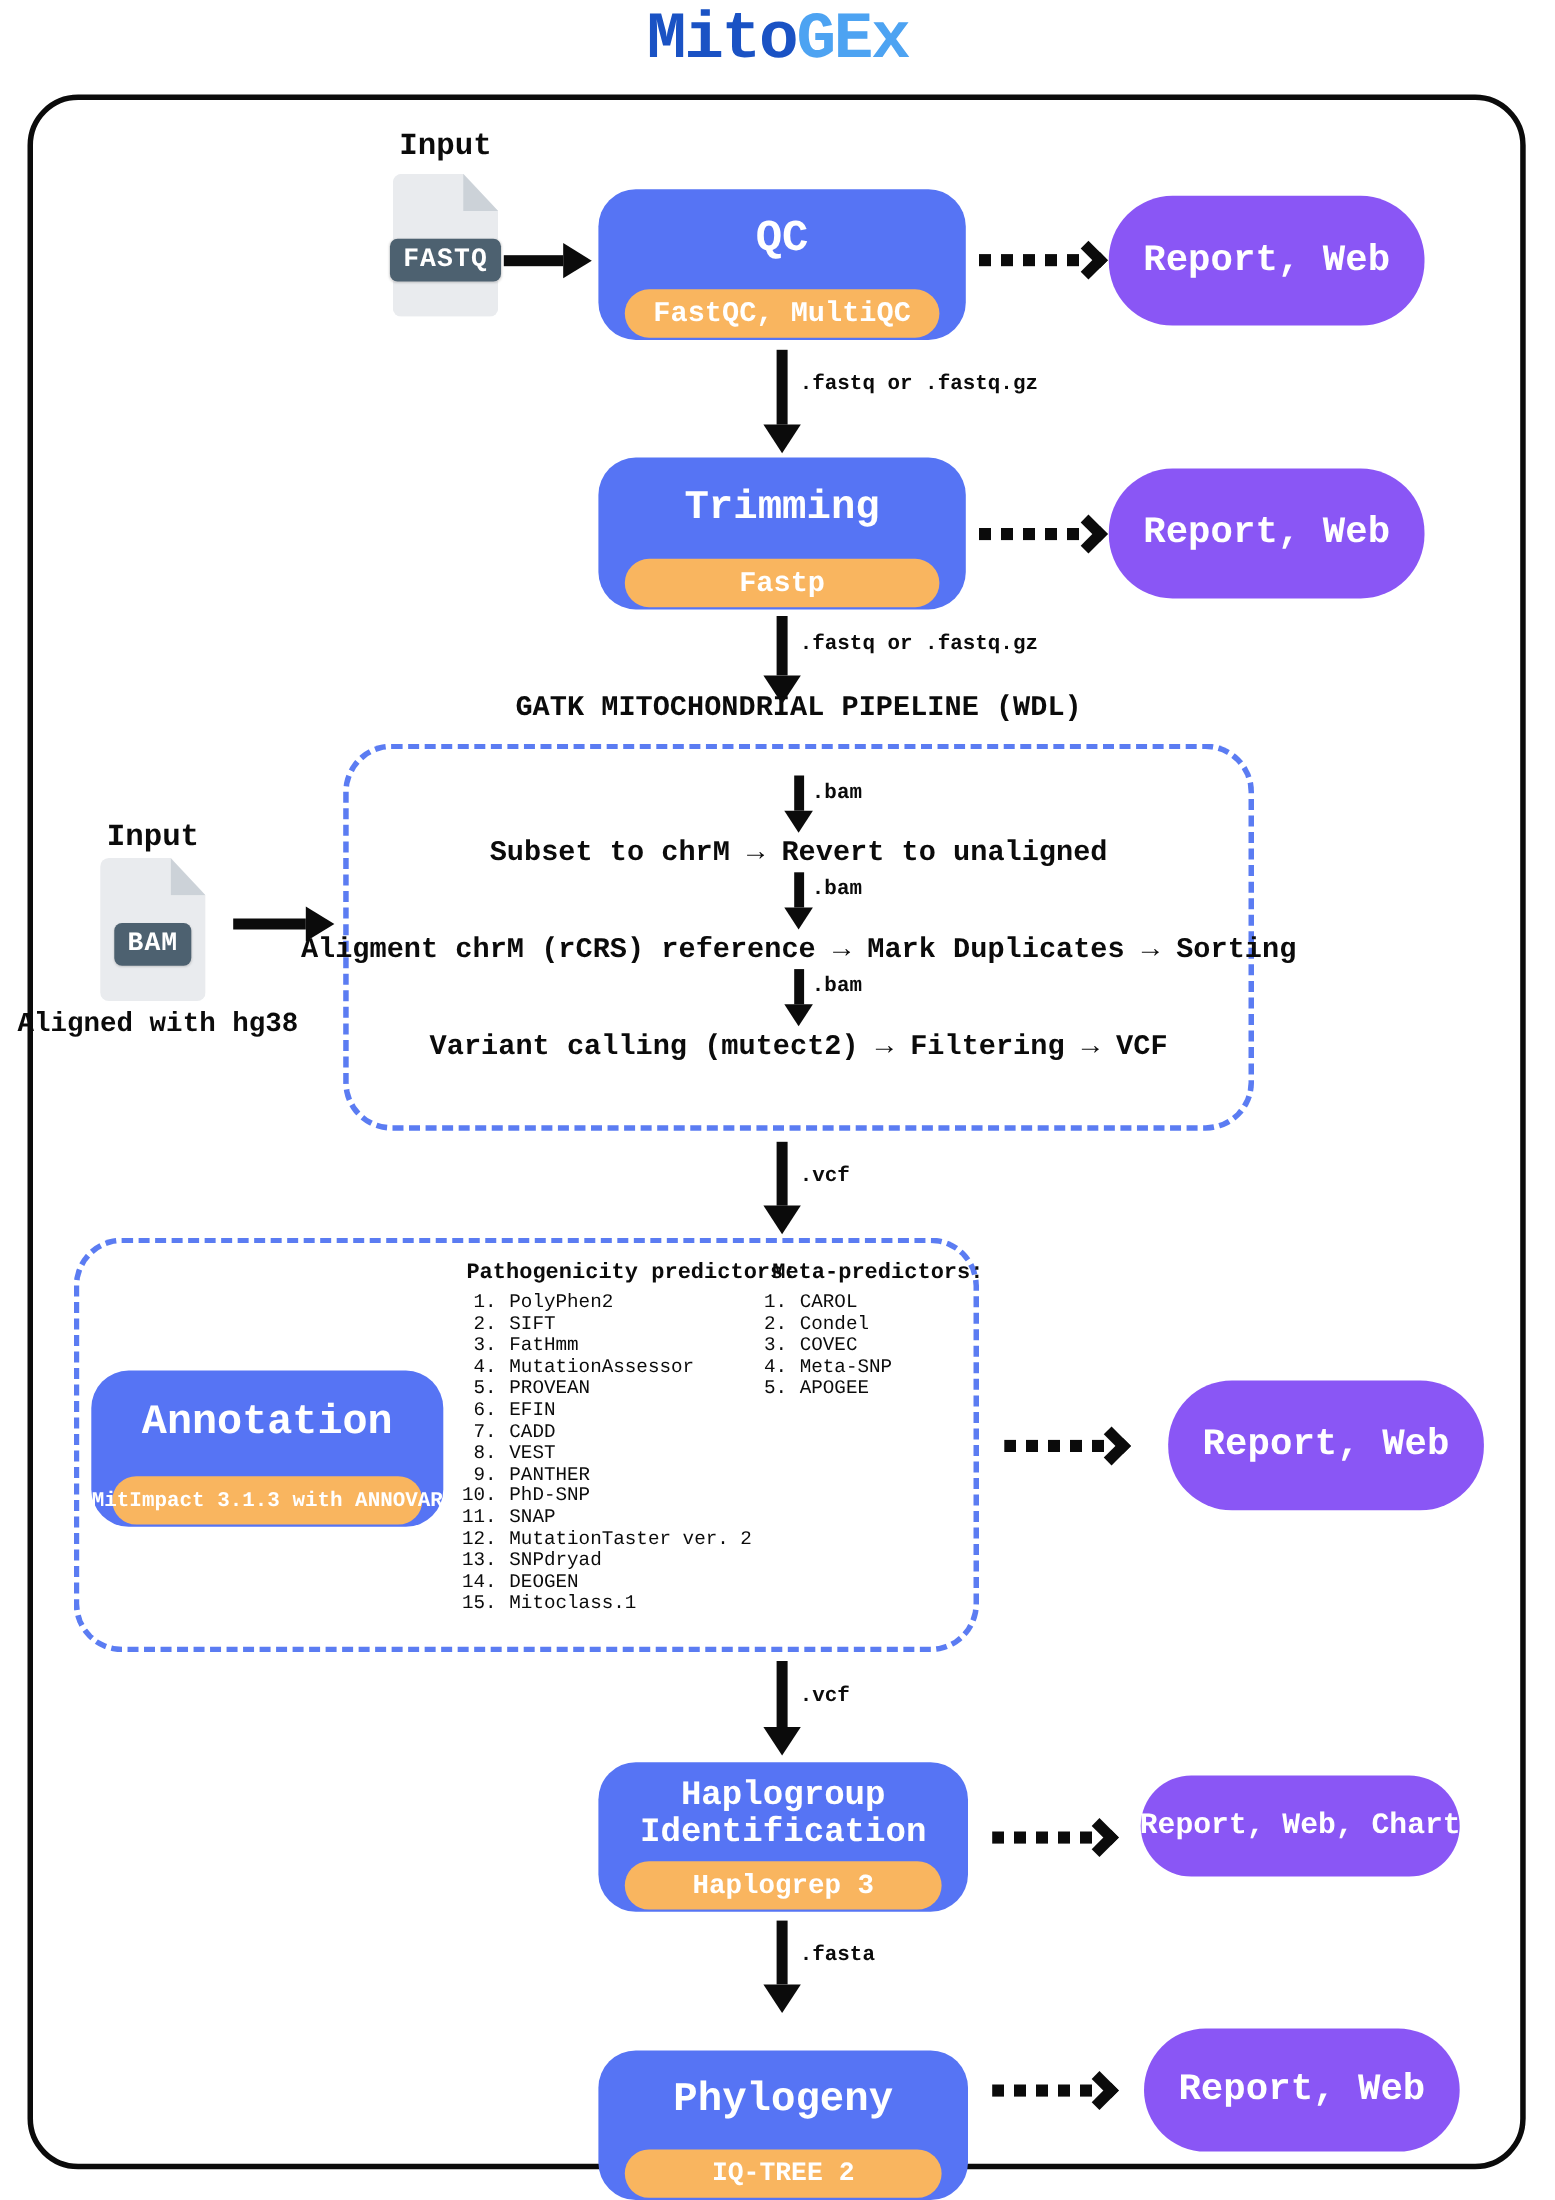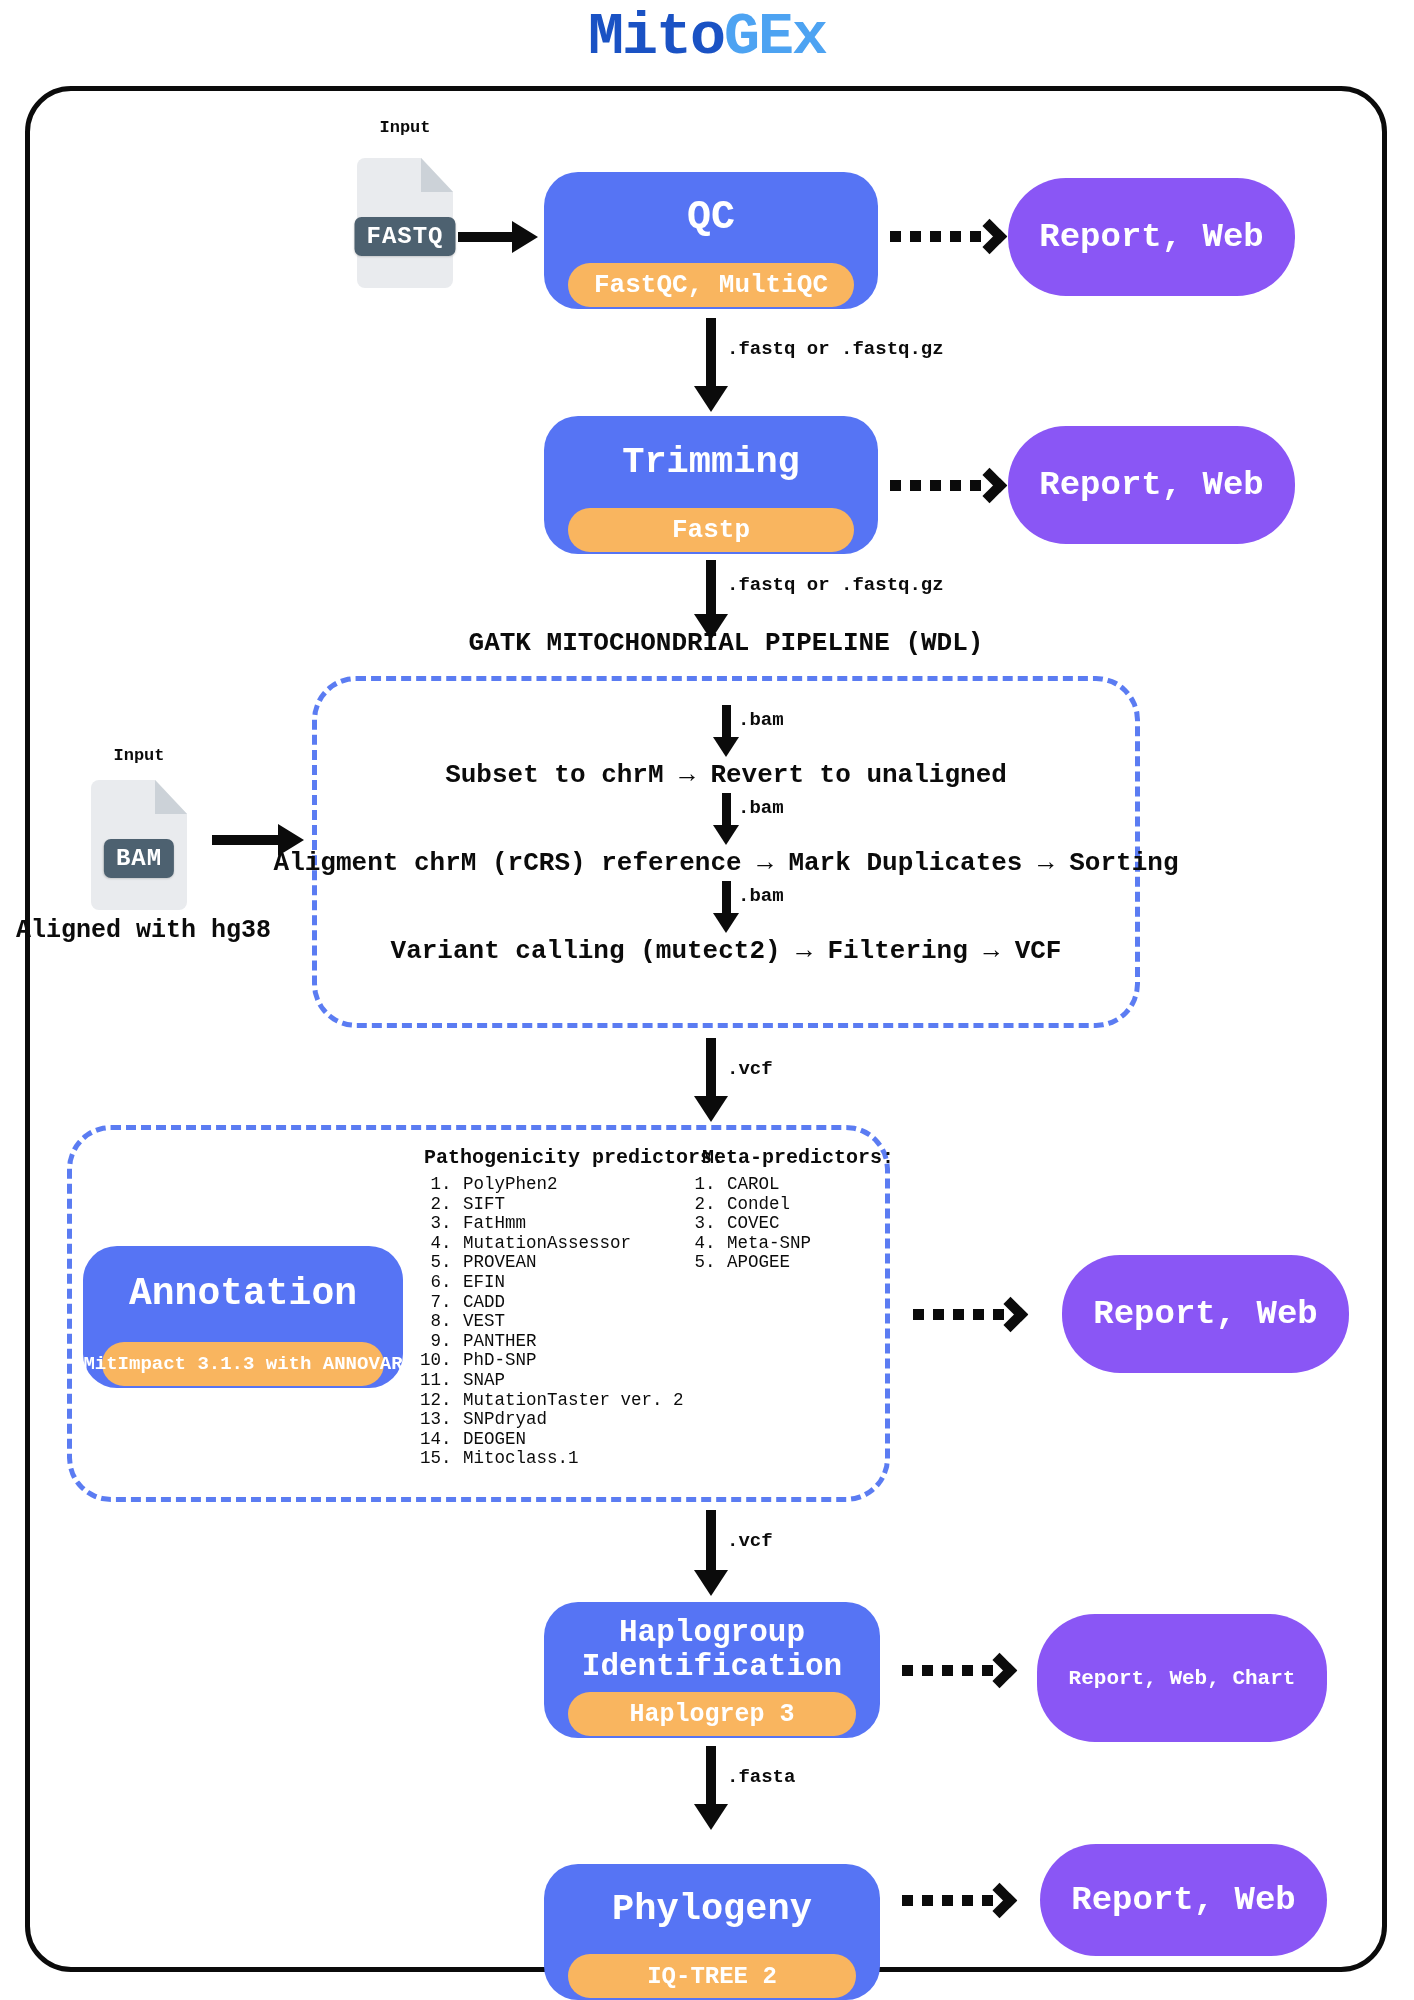--- a/index.html
+++ b/index.html
@@ -70,21 +70,21 @@
   
   .file{position:absolute;width:96px;height:130px;z-index:1;}
   .file-body{position:absolute;inset:0;background:var(--file_body);border-radius:8px;
     clip-path:polygon(0 0,67% 0,100% 26%,100% 100%,0 100%);}
   .file-fold{position:absolute;top:0;left:64px;width:32px;height:34px;background:var(--file_fold);
     clip-path:polygon(0 0,100% 100%,0 100%);}
   .file-badge{position:absolute;top:45%;left:50%;transform:translateX(-50%);
     background:var(--badge);color:#fff;font-weight:700;font-size:24px;letter-spacing:1px;
     padding:6px 12px;border-radius:7px;white-space:nowrap;box-shadow:0 1px 2px rgba(0,0,0,.15);}
 
-  .input-label{position:absolute;font-size:17px;font-weight:700;text-align:center;z-index:1;}
+  .input-label{position:absolute;font-size:28px;font-weight:700;text-align:center;z-index:1;}
   .caption{position:absolute;font-size:25px;font-weight:700;text-align:center;z-index:1;white-space:nowrap;}
 
   
   .pred-col{position:absolute;}
   .pred-header{font-size:20px;font-weight:700;white-space:nowrap;}
   .pred-col ol{margin:6px 0 0 0;padding-left:38px;font-size:17.5px;line-height:19.6px;
     font-weight:400;list-style:decimal;}
   .pred-col li{padding-left:1px;white-space:nowrap;}
 </style>
 </head>
@@ -228,21 +228,21 @@
   </div>
 
   <div class="stage" style="left:544px;top:1602px;width:336px;height:136px;">
     <div class="stage-title" style="font-size:31px;padding:6px 52px 0 52px;">Haplogroup Identification</div>
     <div class="tool-pill" style="font-size:25px;">Haplogrep 3</div>
   </div>
   <div class="darrow" style="left:902px;top:1656px;width:110px;">
     <div class="d-shaft"></div>
     <div class="d-head"></div>
   </div>
-  <div class="report-pill" style="left:1037px;top:1614px;width:290px;height:128px;font-size:21px;">Report, Web, Chart</div>
+  <div class="report-pill" style="left:1037px;top:1614px;width:290px;height:92px;font-size:27px;">Report, Web, Chart</div>
 
   <div class="flow" style="left:693px;top:1746px;height:84px;">
     <div class="v-shaft"></div>
     <div class="v-head"></div>
     <div class="flow-label">.fasta</div>
   </div>
 
   <div class="stage" style="left:544px;top:1836px;width:336px;height:136px;margin-top:28px;">
     <div class="stage-title" style="font-size:37px;">Phylogeny</div>
     <div class="tool-pill" style="font-size:24px;">IQ-TREE 2</div>

